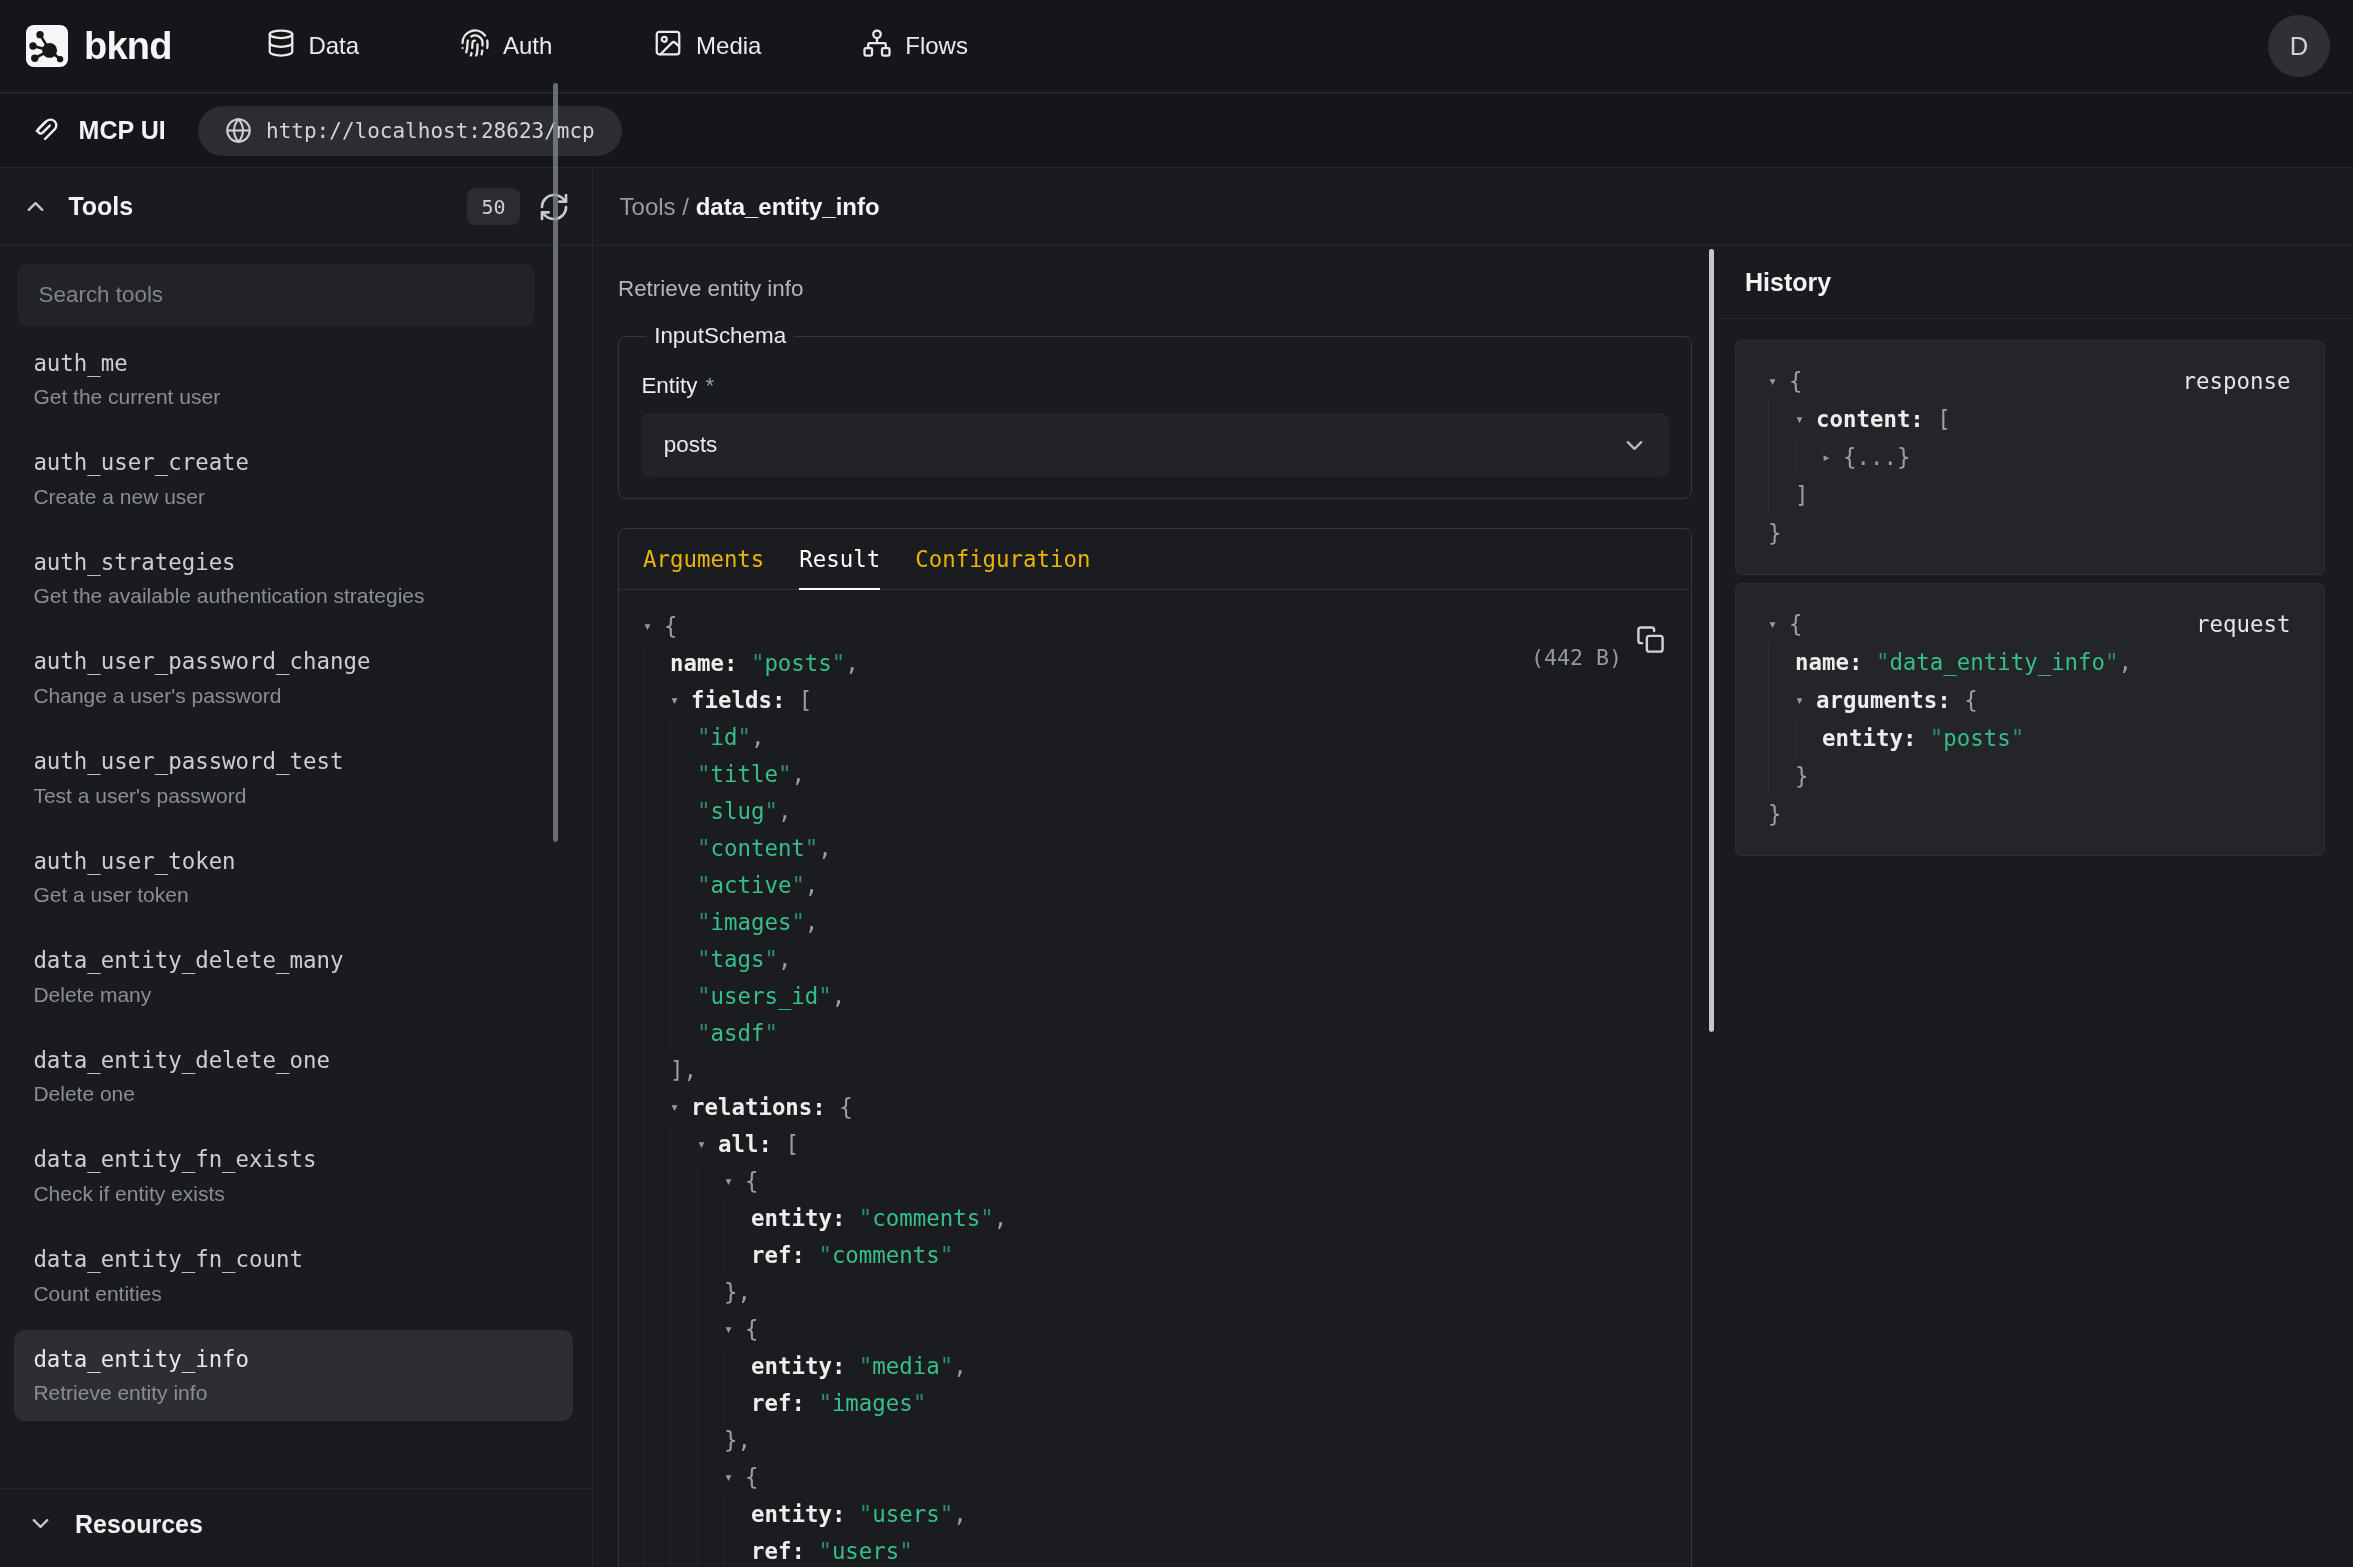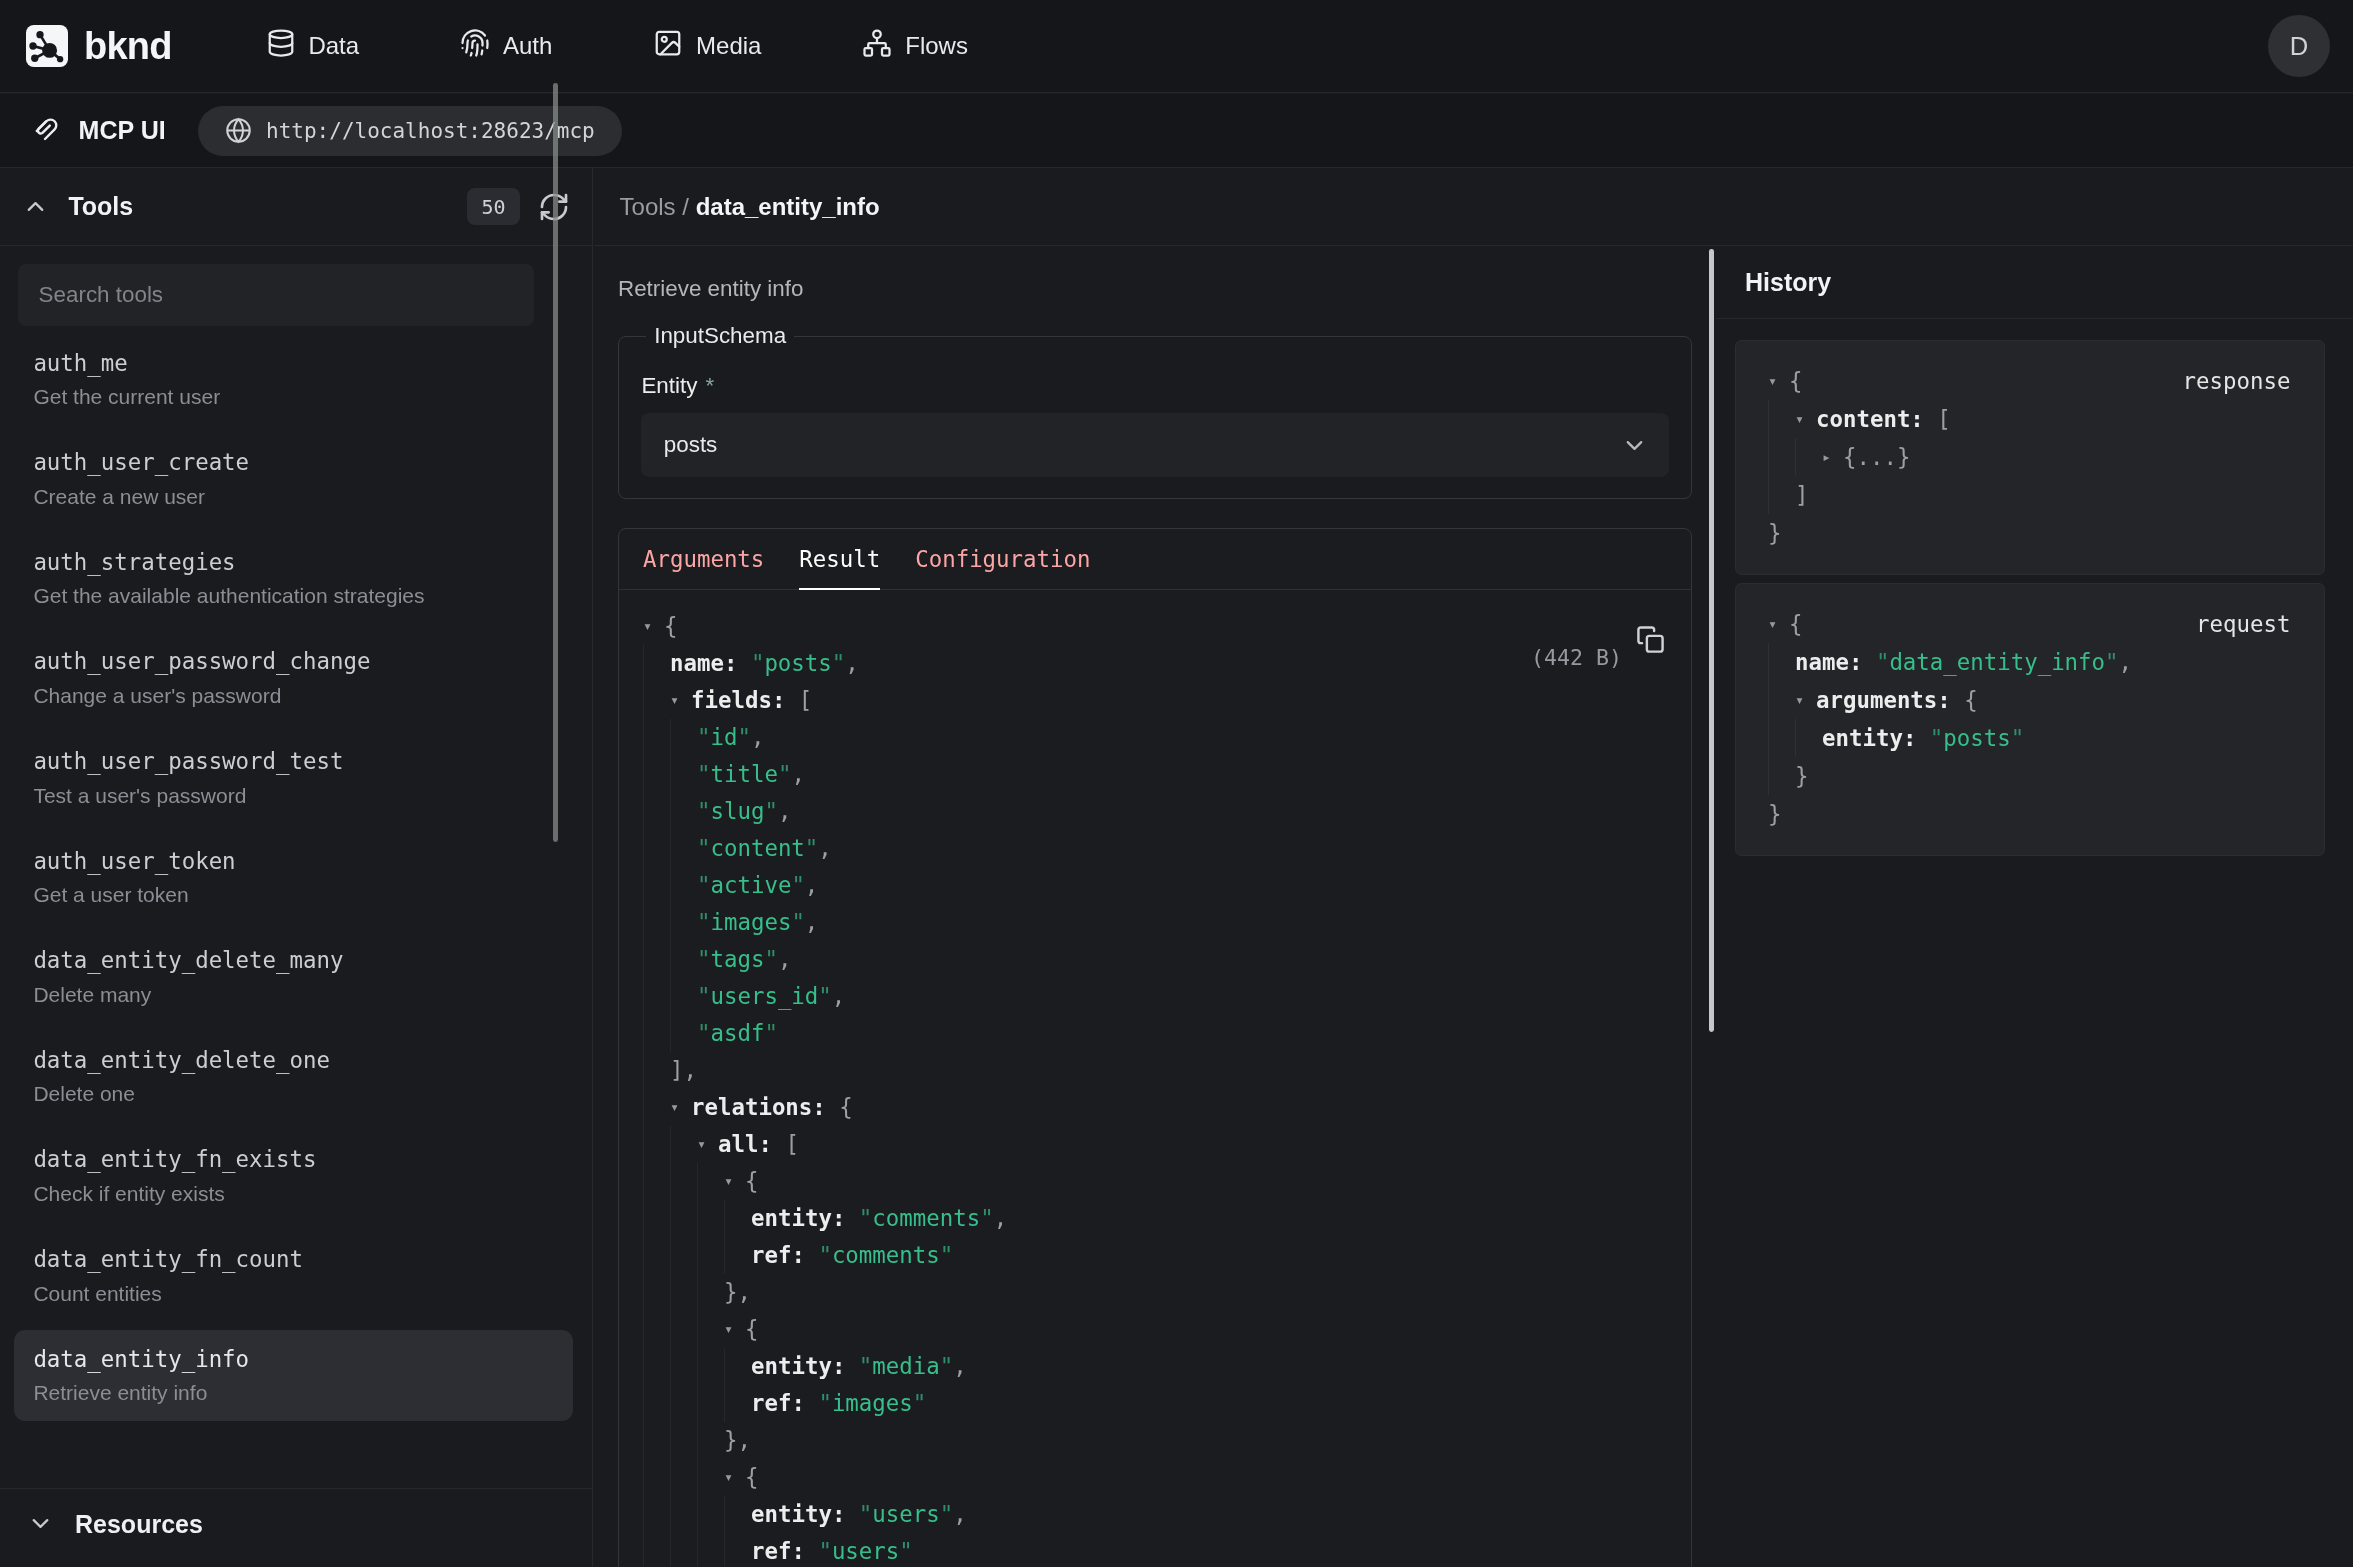--- a/index.html
+++ b/index.html
@@ -81,21 +81,21 @@
   .field-label { color:#eceded; font-size:22.4px; margin-top:16px; }
   .req { color:#87a79a; margin-left:8px; }
   .select { margin-top:14.4px; height:64px; background:#212327; border-radius:8px;
             display:flex; align-items:center; padding:0 22.4px; cursor:pointer; position:relative; }
   .select-value { color:#e8e9eb; font-size:22.4px; }
   .select svg { position:absolute; right:21px; width:27px; height:27px; stroke:#b7bac0; }
 
   .panel { margin-top:29px; border:0.8px solid #33363a; border-radius:8px; height:1119px; background:#1b1c1f; }
   .tabs { display:flex; gap:35px; height:61px; padding:0 24px; border-bottom:0.8px solid #2e3134; }
   .tab { display:flex; align-items:center; height:100%; position:relative;
-         font-size:22.4px; color:#fca5a5; cursor:pointer;
+         font-size:22.4px; color:#eab308; cursor:pointer;
          font-family:"DejaVu Sans Mono","Liberation Mono",monospace; }
   .tab.active { color:#ffffff; }
   .tab.active::after { content:""; position:absolute; left:0; right:0; bottom:-0.8px; height:2.4px; background:#ffffff; }
 
   .jsonwrap { position:relative; padding:17.6px 24px 0; }
   .result-meta { position:absolute; top:19px; right:25.6px; display:flex; align-items:center; gap:14.4px; }
   .size-label { color:#9599a0; font-size:21.6px; font-family:"DejaVu Sans Mono","Liberation Mono",monospace;margin-top:36px; }
   .copy-btn svg { width:29px; height:29px; stroke:#cfd2d6; display:block; cursor:pointer; }
 
   .jl { display:flex; align-items:center; height:37px; white-space:pre;

